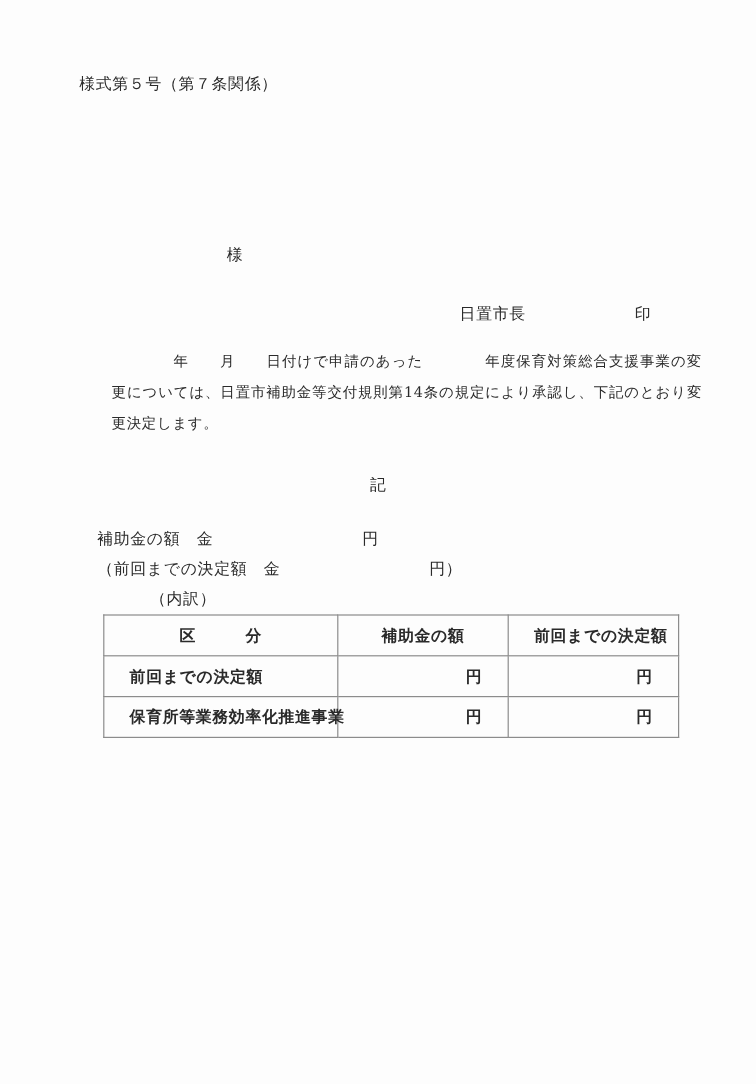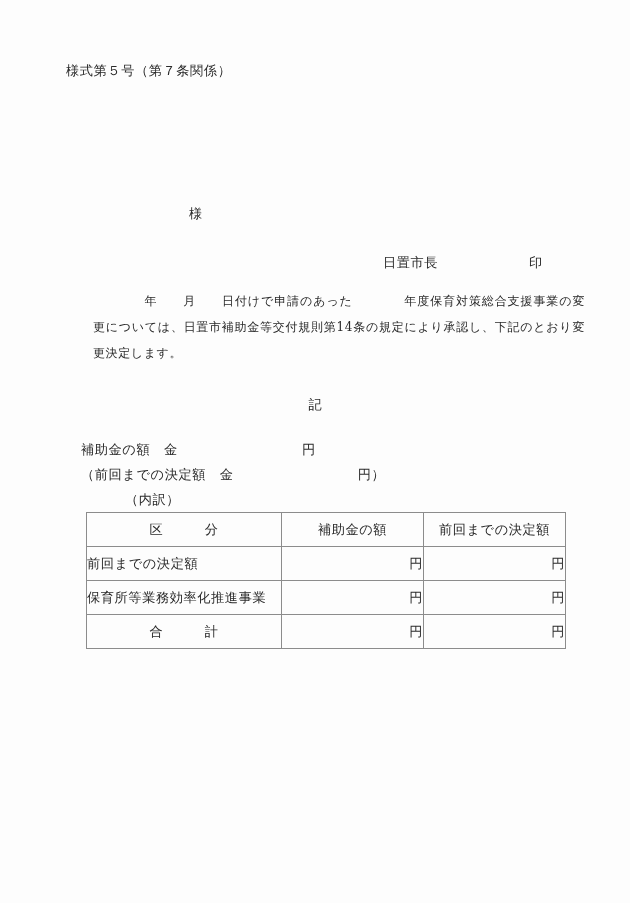--- a/index.html
+++ b/index.html
@@ -84,23 +84,23 @@
     top: 512px;
     width: 479px;
     border-collapse: collapse;
     table-layout: fixed;
   }
   .breakdown-table td, .breakdown-table th {
     border: 1px solid #8c8c8c;
     height: 34px;
     box-sizing: border-box;
     font-size: 13.2px;
-    font-weight: normal;
+    font-weight: bold;
     letter-spacing: 0.6px;
-    padding: 0 0;
+    padding: 0 21px;
     white-space: pre;
   }
   .col-div  { width: 195px; }
   .col-amt  { width: 142px; }
   .th-center { text-align: center; }
   .cell-label-left   { text-align: left; }
   .cell-label-center { text-align: center; }
   .cell-yen { text-align: right; padding-right: 11px; }
 </style>
 </head>
@@ -145,21 +145,16 @@
       <tr>
         <td class="cell-label-left">前回までの決定額</td>
         <td class="cell-yen">円</td>
         <td class="cell-yen">円</td>
       </tr>
       <tr>
         <td class="cell-label-left">保育所等業務効率化推進事業</td>
         <td class="cell-yen">円</td>
         <td class="cell-yen">円</td>
       </tr>
-      <tr>
-        <td class="cell-label-center">合　　　計</td>
-        <td class="cell-yen">円</td>
-        <td class="cell-yen">円</td>
-      </tr>
     </tbody>
   </table>
 
 </div>
 
 </body></html>

